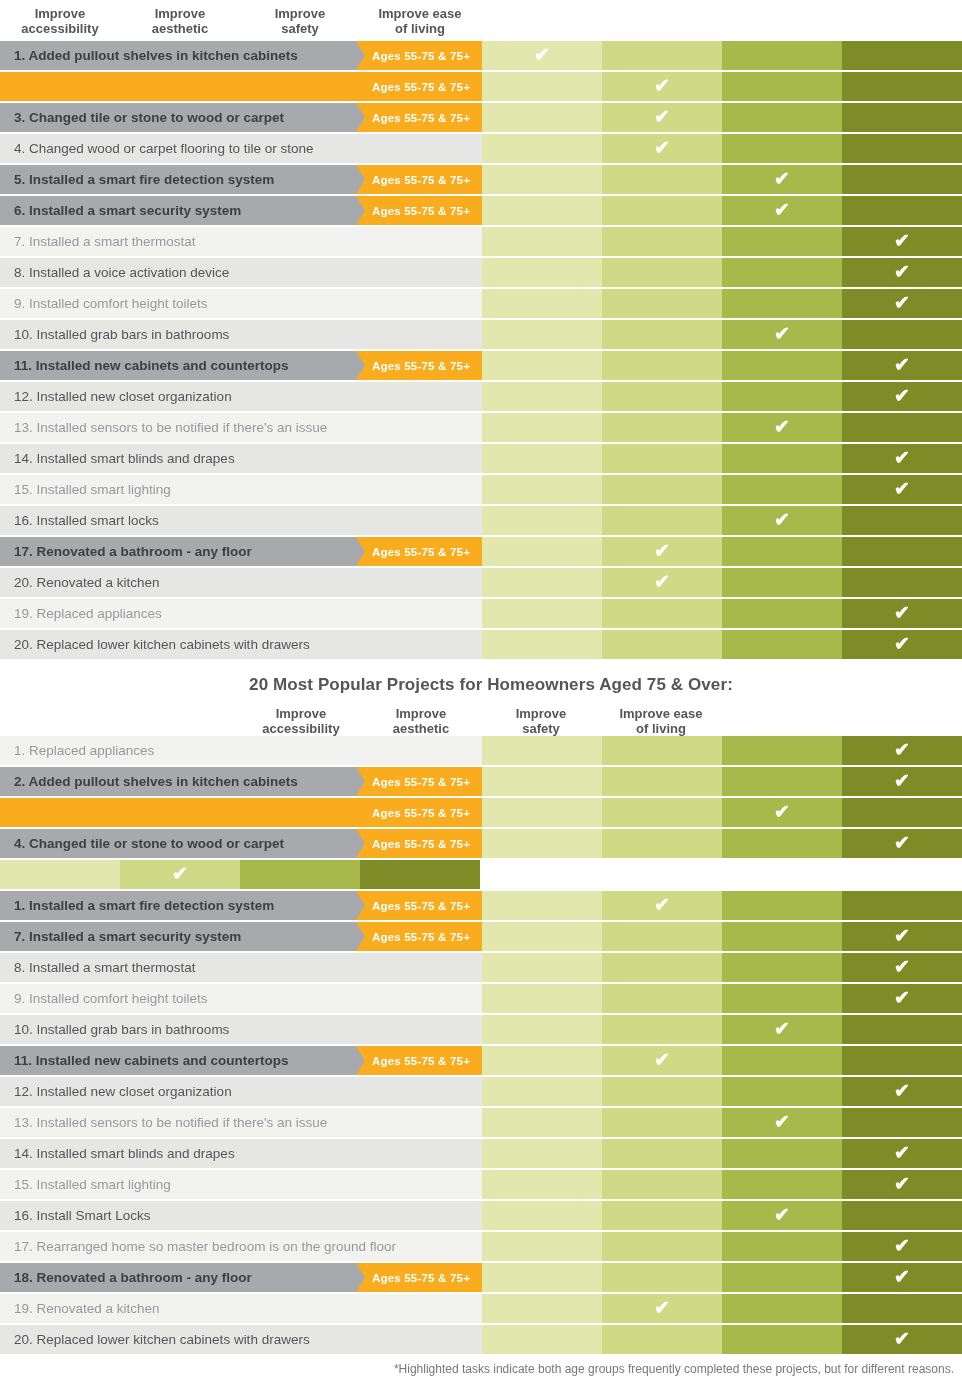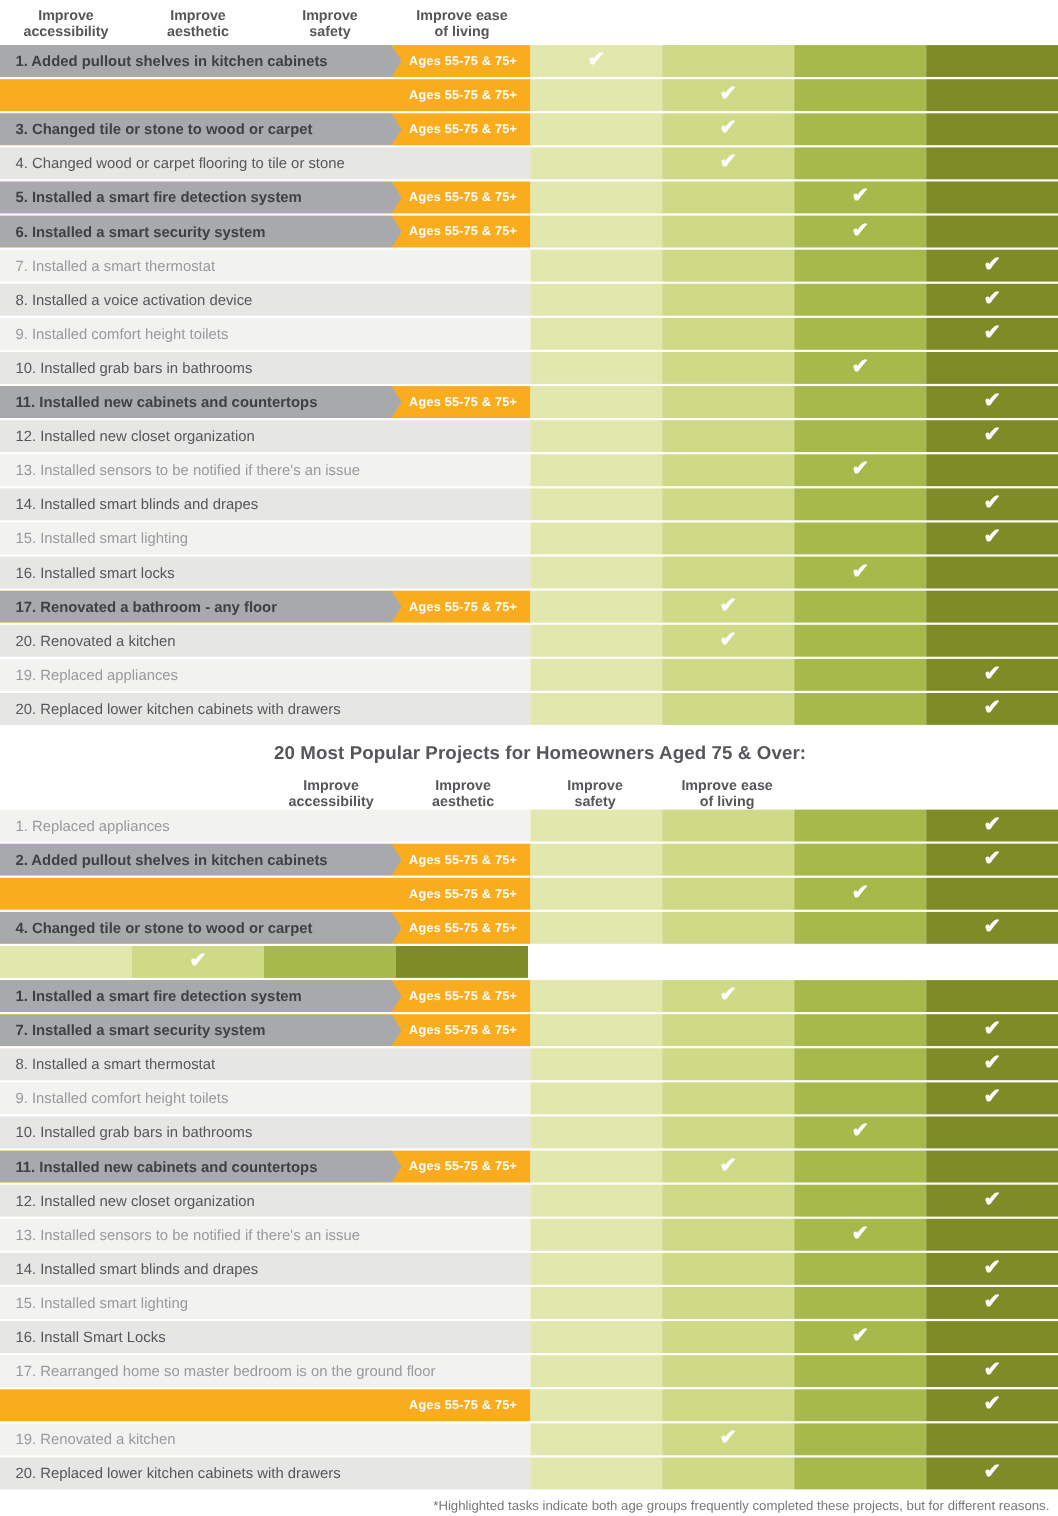--- a/index.html
+++ b/index.html
@@ -549,20 +549,23 @@
     <div class="cell" style="background: rgb(207, 218, 135);"></div>
     <div class="cell" style="background: rgb(168, 185, 75);"></div>
     <div class="cell" style="background: rgb(126, 140, 40);">
           <span class="check" style="color: rgb(255, 255, 255);">✔</span>
         </div>
   </div>
 
   <div class="row highlight">
     <div class="label-area">
 
+    <div class="gray-bar">
+            <span class="label-text">18. Renovated a bathroom - any floor</span>
+          </div>
           <span class="badge-label">Ages 55-75 &amp; 75+</span>
         </div>
     <div class="cell" style="background: rgb(226, 231, 174);"></div>
     <div class="cell" style="background: rgb(207, 218, 135);"></div>
     <div class="cell" style="background: rgb(168, 185, 75);"></div>
     <div class="cell" style="background: rgb(126, 140, 40);">
           <span class="check" style="color: rgb(255, 255, 255);">✔</span>
         </div>
   </div>
 

